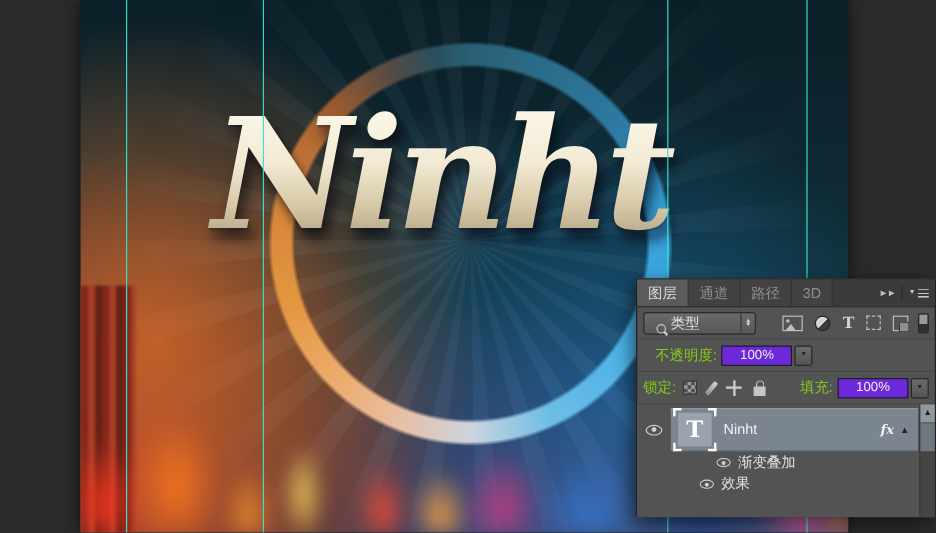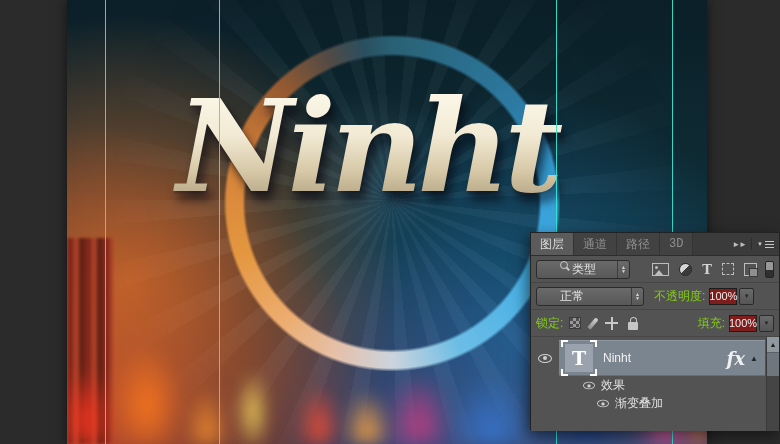--- a/index.html
+++ b/index.html
@@ -70,34 +70,34 @@
 
   .guide { position:absolute; top:0; width:1px; height:444px; background:#35e3cf; opacity:.95; }
 
   
   .panel { position:absolute; left:530px; top:232px; width:250px; height:198px;
     background:#535353; border:1px solid #222; box-shadow:-3px 5px 14px rgba(0,0,0,.55);
     color:#c8c8c8; font-size:12px; z-index:10; }
 
   .tabbar { height:23px; background:#3b3b3b; display:flex; align-items:stretch; border-bottom:1px solid #2e2e2e; }
   .tab { display:flex; align-items:center; padding:0 9px; color:#8f8f8f; background:#424242;
-         border-right:1px solid #343434; cursor:default;font-family:Liberation Mono, monospace; }
+         border-right:1px solid #343434; cursor:default; }
   .tab.active { background:#5b5b5b; color:#dcdcdc; }
   .tabbar-controls { margin-left:auto; display:flex; align-items:center; gap:5px; padding-right:5px; }
   .collapse-btn { font-size:8px; letter-spacing:-1px; color:#bdbdbd; }
   .vsep { width:1px; height:12px; background:#2c2c2c; }
   .menu-btn { display:flex; align-items:center; gap:2px; }
   .menu-btn .arr { font-size:6px; color:#c8c8c8; }
   .menu-lines { width:9px; height:7px;
     background: repeating-linear-gradient(#c8c8c8 0 1px, transparent 1px 3px); }
 
   .prow { height:27px; display:flex; align-items:center; padding:0 5px; border-bottom:1px solid #464646; }
 
   .combo { height:19px; background:linear-gradient(#6a6a6a,#585858); border:1px solid #2b2b2b;
-    border-radius:3px; display:flex; align-items:flex-start; padding-left:23px; color:#e4e4e4; }
+    border-radius:3px; display:flex; align-items:flex-end; padding-left:10px; color:#e4e4e4; }
   .combo .spin { margin-left:auto; height:100%; border-left:1px solid #3c3c3c; padding:0 3px;
     display:flex; flex-direction:column; justify-content:center; line-height:4px; font-size:5px; color:#d8d8d8; }
   .kind-combo { width:94px; gap:4px; }
   .mode-combo { width:108px; }
 
   .mag { width:8px; height:8px; border:1.5px solid #c8c8c8; border-radius:50%; position:relative; flex:none; }
   .mag::after { content:""; position:absolute; width:4px; height:1.5px; background:#c8c8c8;
     transform:rotate(45deg); right:-3px; bottom:-2px; }
 
   .ficons { margin-left:auto; display:flex; align-items:center; gap:10px; padding-right:4px; }
@@ -109,21 +109,21 @@
     background:linear-gradient(135deg,#d6d6d6 50%,#3c3c3c 50%); }
   .t-ico { font-family:"DejaVu Serif",serif; font-weight:bold; font-size:13px; color:#d2d2d2; line-height:13px; }
   .shape { width:12px; height:12px; border:1px dashed #bdbdbd; }
   .so { width:13px; height:13px; border:1px solid #bdbdbd; position:relative; }
   .so::after { content:""; position:absolute; right:-2px; bottom:-2px; width:7px; height:7px;
     background:#8f8f8f; border:1px solid #3a3a3a; }
   .ftoggle { width:9px; height:17px; margin-left:4px; border:1px solid #242424; border-radius:2px;
     background:linear-gradient(#989898 0 8px,#2f2f2f 8px); }
 
   .lbl { color:#84cc16; }
-  .valbox { width:28px; height:17px; background:#7f1d1d; border:1px solid #1d1d1d;
+  .valbox { width:59px; height:17px; background:#6d28d9; border:1px solid #1d1d1d;
     display:flex; align-items:center; justify-content:center; color:#ececec; font-size:11px; }
   .dd-btn { width:15px; height:17px; margin-left:2px; background:linear-gradient(#6a6a6a,#555);
     border:1px solid #2a2a2a; border-radius:2px; display:flex; align-items:center; justify-content:center;
     font-size:6px; color:#262626; }
 
   .lockicons { display:flex; align-items:center; gap:10px; margin-left:6px; }
   .checker { width:12px; height:12px; border:1px solid #3a3a3a;
     background: repeating-conic-gradient(#9a9a9a 0 90deg,#4e4e4e 0 180deg); background-size:6px 6px; }
   .brush { width:4px; height:13px; background:linear-gradient(#d2d2d2,#8e8e8e);
     border-radius:2px 2px 1px 1px; transform:rotate(40deg); }
@@ -152,21 +152,21 @@
       linear-gradient(#fff,#fff) left top/7px 2px no-repeat,
       linear-gradient(#fff,#fff) left top/2px 7px no-repeat,
       linear-gradient(#fff,#fff) right top/7px 2px no-repeat,
       linear-gradient(#fff,#fff) right top/2px 7px no-repeat,
       linear-gradient(#fff,#fff) left bottom/7px 2px no-repeat,
       linear-gradient(#fff,#fff) left bottom/2px 7px no-repeat,
       linear-gradient(#fff,#fff) right bottom/7px 2px no-repeat,
       linear-gradient(#fff,#fff) right bottom/2px 7px no-repeat; }
   .layer-name { margin-left:8px; color:#f2f2f2; }
   .fx-badge { margin-left:auto; font-family:"DejaVu Serif",serif; font-style:italic; font-weight:bold;
-    color:#f0f0f0; font-size:18px; }
+    color:#f0f0f0; font-size:11px; }
   .fx-collapse { font-size:8px; color:#23262a; margin:0 3px 0 5px; }
 
   .fx-row { height:18px; display:flex; align-items:center; color:#e0e0e0; }
   .fx-row .gap { flex:none; }
 
   .scrollbar { position:absolute; right:0; top:0; width:13px; height:94px; background:#454545;
     border-left:1px solid #3a3a3a; display:flex; flex-direction:column; align-items:stretch; }
   .scroll-up { height:15px; background:#8f979f; display:flex; align-items:center; justify-content:center;
     font-size:7px; color:#1c1c1c; }
   .scroll-thumb { height:24px; background:#6e767e; border-top:1px solid #5a6168; }
@@ -227,27 +227,20 @@
         <span class="pic"></span>
         <span class="adj"></span>
         <span class="t-ico">T</span>
         <span class="shape"></span>
         <span class="so"></span>
       </div>
       <span class="ftoggle"></span>
     </div>
 
     <div class="prow">
-      <div class="combo mode-combo">
-        <span>正常</span>
-        <span class="spin">
-          <span>▲</span>
-            <span>▼</span>
-        </span>
-      </div>
       <span class="lbl" style="margin-left:10px">不透明度:</span>
       <span class="valbox" style="margin-left:4px">100%</span>
       <span class="dd-btn">▼</span>
     </div>
 
     <div class="prow">
       <span class="lbl">锁定:</span>
       <div class="lockicons">
         <span class="checker"></span>
         <span class="brush"></span>
@@ -270,31 +263,31 @@
             <span class="thumb">T</span>
             <span class="brackets"></span>
           </span>
           <span class="layer-name">Ninht</span>
           <span class="fx-badge">fx</span>
           <span class="fx-collapse">▲</span>
         </div>
       </div>
 
       <div class="fx-row">
+        <span class="gap" style="width:65px"></span>
+        <span class="eye sm"></span>
+        <span style="margin-left:5px">渐变叠加</span>
+      </div>
+
+      <div class="fx-row">
         <span class="gap" style="width:51px"></span>
         <span class="eye sm"></span>
         <span style="margin-left:5px">效果</span>
       </div>
 
-      <div class="fx-row">
-        <span class="gap" style="width:65px"></span>
-        <span class="eye sm"></span>
-        <span style="margin-left:5px">渐变叠加</span>
-      </div>
-
 
       <div class="scrollbar">
         <div class="scroll-up">▲</div>
         <div class="scroll-thumb"></div>
       </div>
 
     </div>
   </div>
 </div>
 

